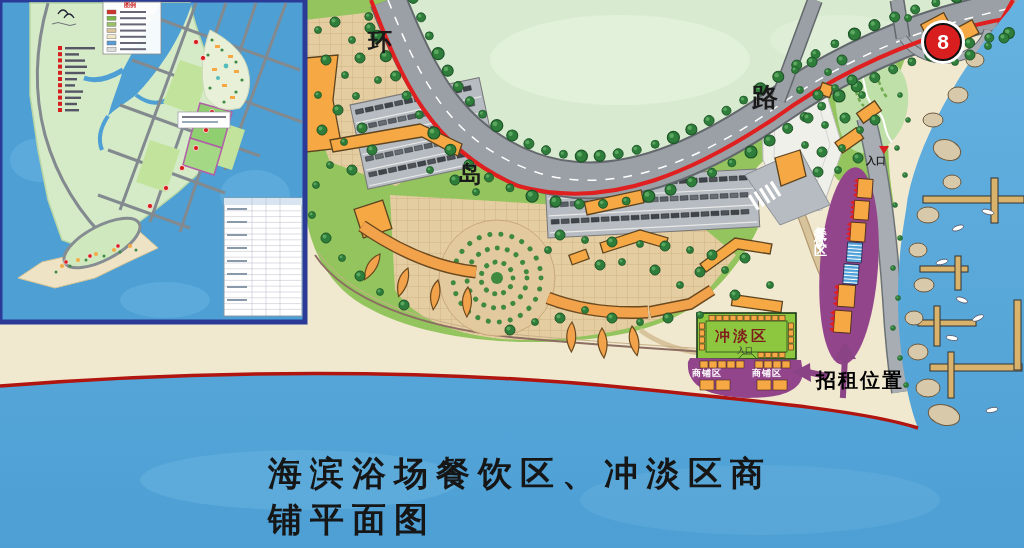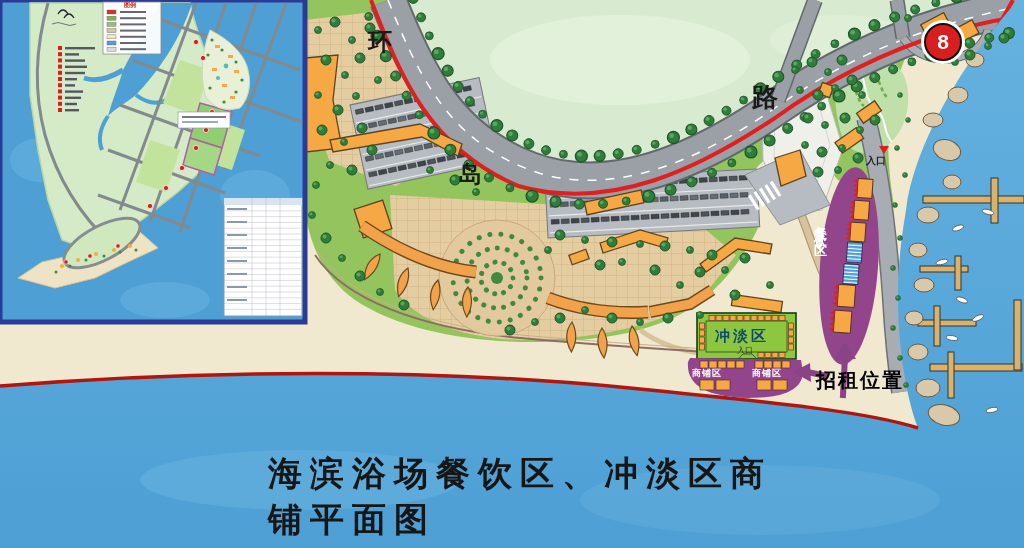--- a/index.html
+++ b/index.html
@@ -759,21 +759,21 @@
 
 <div class="badge">
   <span>8</span>
 </div>
 
 <div class="arrow-down-red"></div>
 <div class="lbl" style="left:866px;top:156px;font-size:10px;font-weight:bold;color:#222;">入口</div>
 
 <div class="lbl vtext" style="left:814px;top:216px;height:92px;font-size:13px;font-weight:bold;color:#fff;letter-spacing:9px;">餐饮区</div>
 
-<div class="lbl" style="left:715px;top:328px;font-size:15px;font-weight:bold;color:#0c4a6e;letter-spacing:3px;">冲淡区</div>
+<div class="lbl" style="left:715px;top:328px;font-size:15px;font-weight:bold;color:#7f1d1d;letter-spacing:3px;">冲淡区</div>
 <div class="lbl" style="left:737px;top:347px;font-size:8px;color:#333;">入口</div>
 
 <div class="lbl" style="left:692px;top:369px;font-size:9px;font-weight:bold;color:#fff;letter-spacing:1px;">商铺区</div>
 <div class="lbl" style="left:752px;top:369px;font-size:9px;font-weight:bold;color:#fff;letter-spacing:1px;">商铺区</div>
 
 <div class="rental">招租位置</div>
 
 <div class="title">海滨浴场餐饮区、冲淡区商铺平面图</div>
 
 <div class="lbl" style="left:124px;top:2px;font-size:6px;color:#c22;font-weight:bold;">图例</div>

